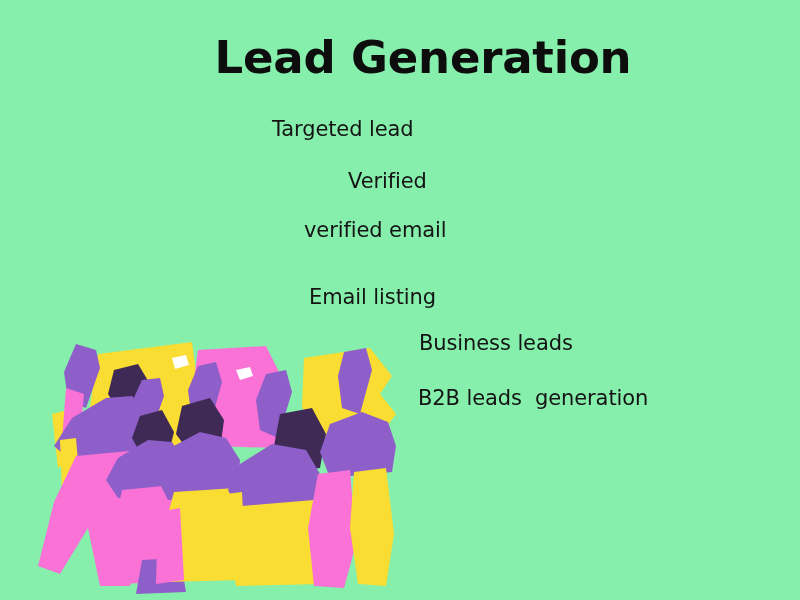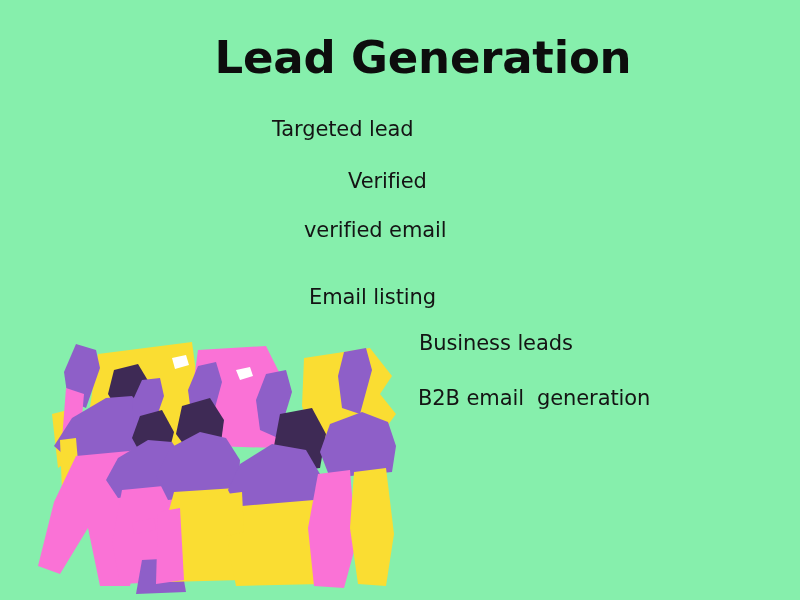--- a/index.html
+++ b/index.html
@@ -72,21 +72,21 @@
   <div class="body-line" id="line-targeted-lead">Targeted lead</div>
 
   <div class="body-line" id="line-business">Verified</div>
 
   <div class="body-line" id="line-verified-email">verified email</div>
 
   <div class="body-line" id="line-email-listing">Email listing</div>
 
   <div class="body-line" id="line-verified-leads">Business leads</div>
 
-  <div class="body-line" id="line-b2b">B2B email  generation</div>
+  <div class="body-line" id="line-b2b">B2B leads  generation</div>
 
   <div id="illustration">
     <svg width="400" height="278" viewBox="0 0 400 278" xmlns="http://www.w3.org/2000/svg">
 
       <path fill="#FADD32" d="M84 32 L178 20 L190 112 L176 126 L96 130 L74 98 Z"></path>
 
       <path fill="#FADD32" d="M38 92 L62 86 L66 132 L44 146 Z"></path>
 
       <path fill="#FA72D6" d="M184 28 L252 24 L270 60 L262 126 L198 124 L176 86 Z"></path>
 

